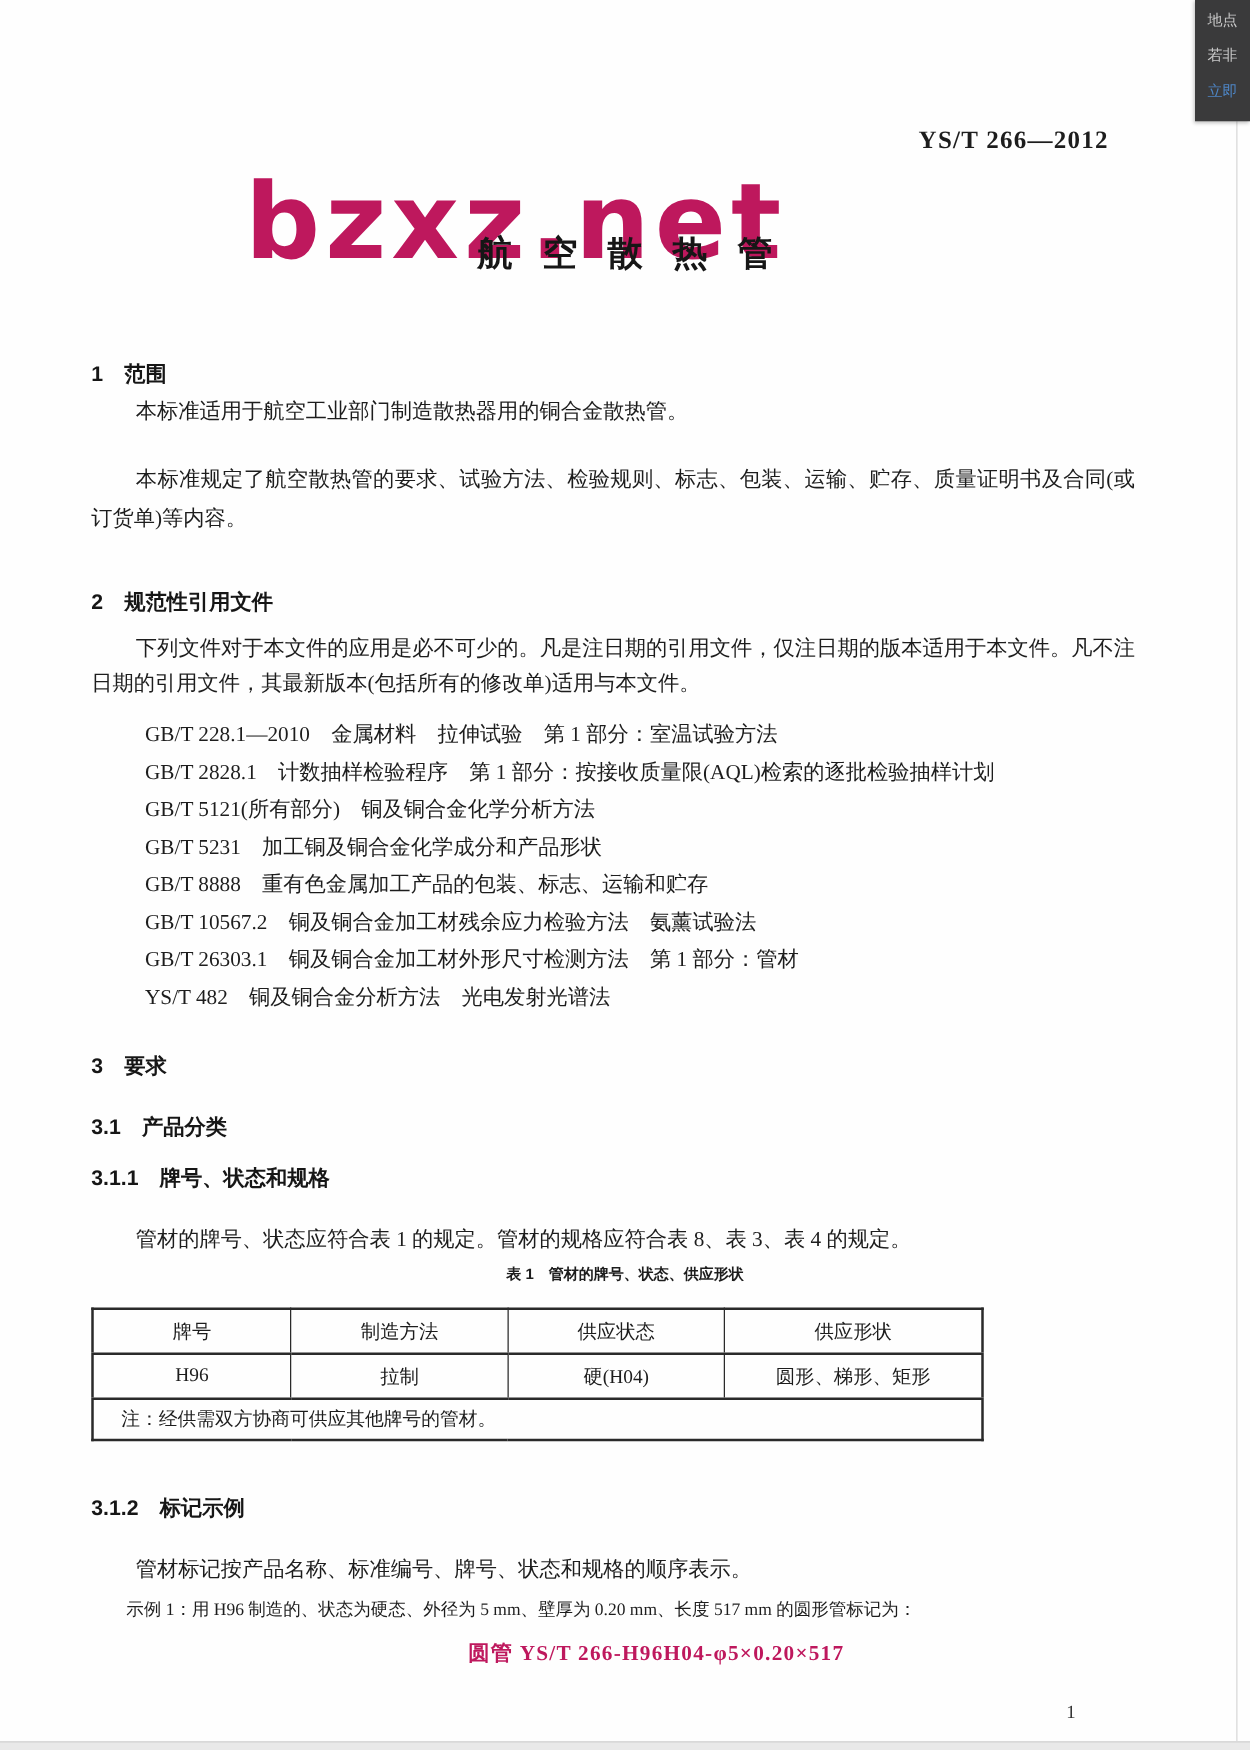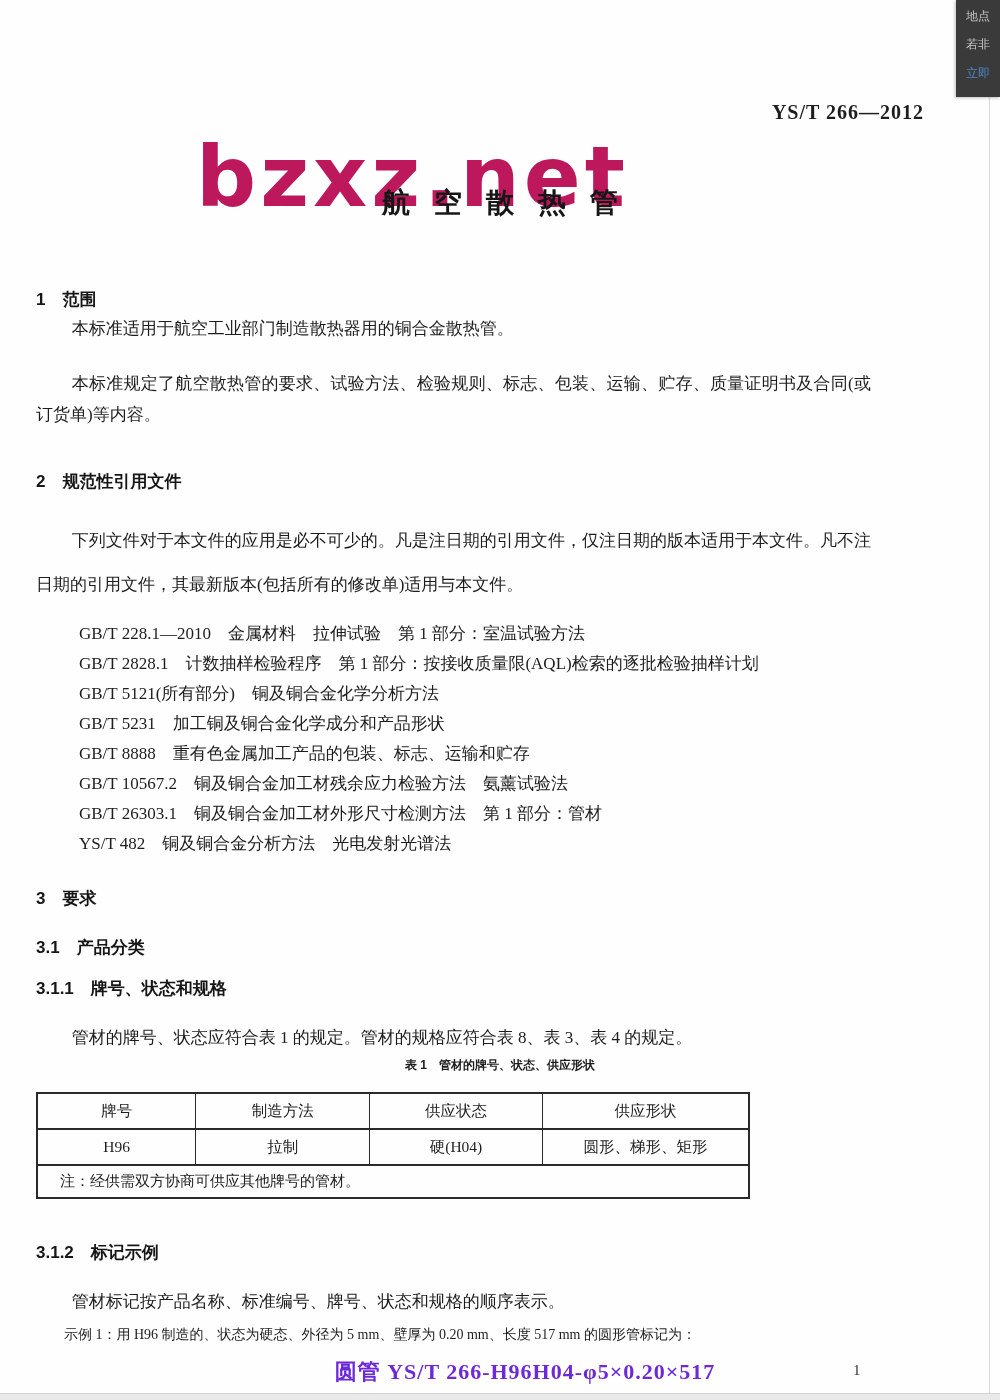--- a/index.html
+++ b/index.html
@@ -12,21 +12,21 @@
     font-family:"Liberation Serif","DejaVu Serif",serif;
     color:#1d1d1d;
   }
   
   .watermark {
     position:absolute; left:196px; top:128px;
     font-family:"DejaVu Sans","Liberation Sans",sans-serif;
     font-weight:bold; font-size:84px; letter-spacing:4px;
     color:#be185d; z-index:0; user-select:none;
   }
-  .content { position:relative; z-index:1; padding:0 36px; }
+  .content { position:relative; z-index:1; padding:0 73px; }
   
   .doc-number {
     padding-top:101px; padding-right:40px;
     text-align:right; font-weight:bold; font-size:20px;
     letter-spacing:1px;
   }
   
   .doc-title {
     margin-top:60px; text-align:center;
     font-family:"Liberation Sans","DejaVu Sans",sans-serif;
@@ -39,21 +39,21 @@
     white-space:pre-wrap;
   }
   .sec1-h { margin-top:66px; }
   .para {
     font-size:17px; line-height:31px; text-align:justify;
     text-indent:2.1em; color:#1d1d1d;
   }
   .p-first { margin-top:24px; width:835px; }
   .p-second { margin-top:2px; }
   .sec2-h { margin-top:40px; }
-  .sec2-intro { margin-top:26px; width:835px; line-height:44px; }
+  .sec2-intro { margin-top:12px; width:835px; line-height:28px; }
   .refs { margin-top:12px; margin-left:43px; list-style:none; }
   .refs li {
     font-size:17px; line-height:30px; white-space:pre-wrap;
   }
   .sec3-h  { margin-top:28px; }
   .sec31-h { margin-top:26px; }
   .sec311-h{ margin-top:18px; }
   .sec311-body { margin-top:22px; }
   .tbl-caption {
     margin-top:4px; text-align:center;
@@ -78,21 +78,21 @@
   }
   .sec312-h { margin-top:42px; }
   .sec312-p { margin-top:22px; }
   .example-label {
     margin-top:4px; margin-left:28px;
     font-size:14px; line-height:28px; color:#1d1d1d;
     white-space:pre-wrap;
   }
   .example-code {
     margin-top:8px; text-align:center; padding-left:50px;
-    font-size:22px; letter-spacing:1px; font-weight:bold; color:#6d28d9;
+    font-size:17px; letter-spacing:1px; font-weight:bold; color:#be185d;
   }
   
   .page-number {
     position:absolute; left:853px; top:1362px;
     font-size:15px; color:#333; z-index:1;
   }
   
   .overlay-box {
     position:absolute; right:0; top:0;
     width:44px; height:97px;

